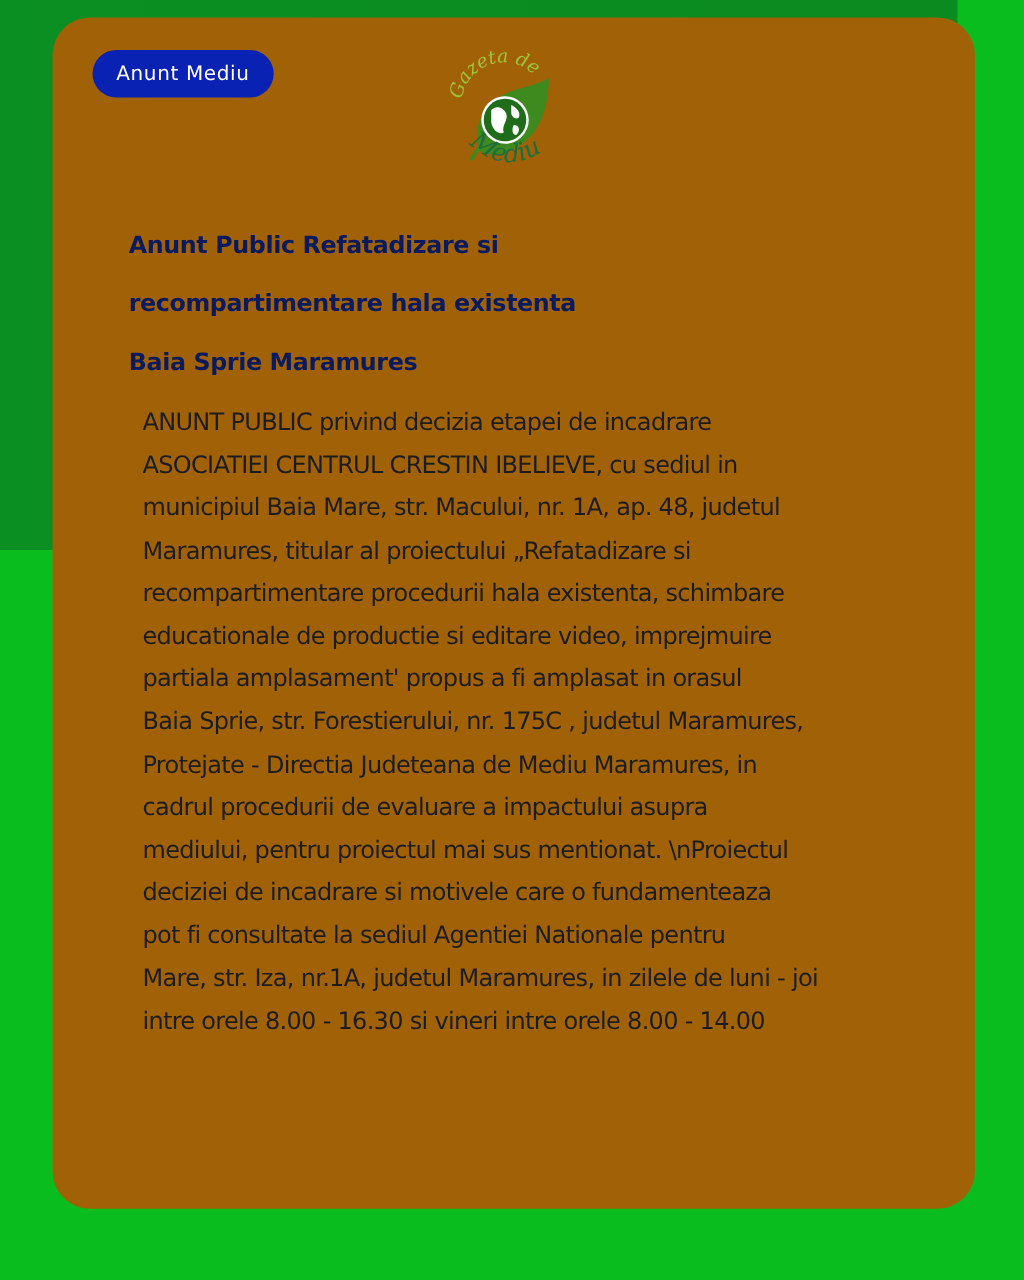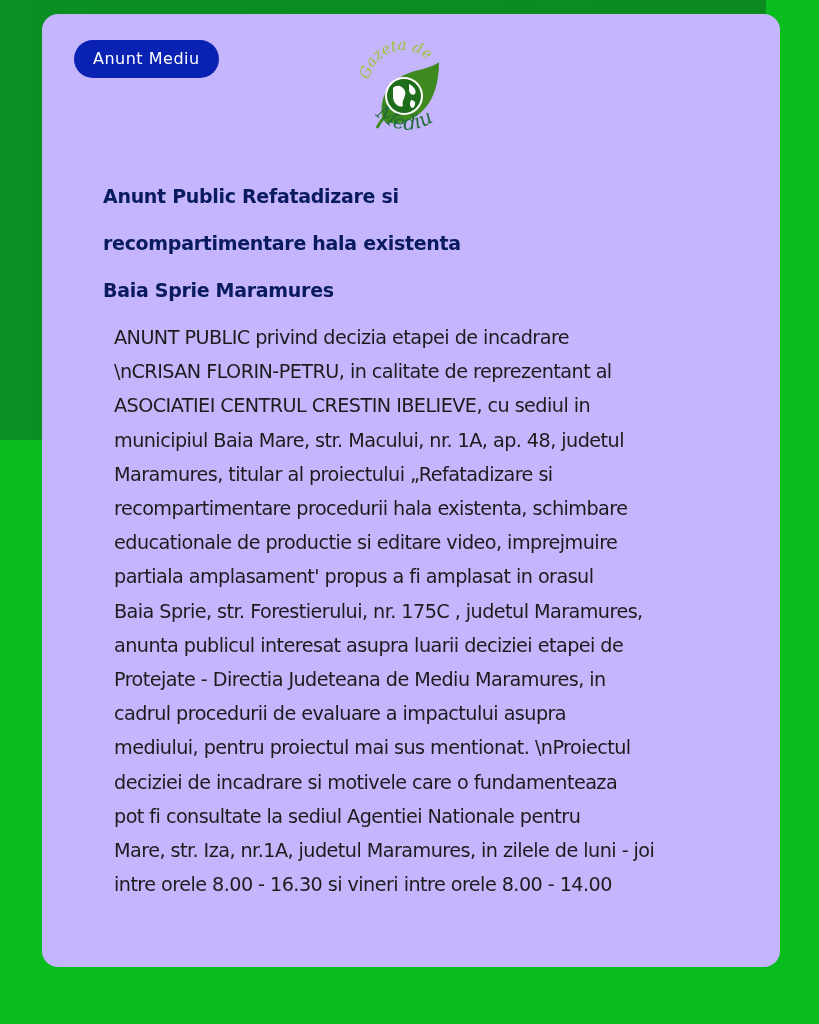--- a/index.html
+++ b/index.html
@@ -7,21 +7,21 @@
       width: 819px; height: 1024px; position: relative; overflow: hidden;
       background: #0abd1f;
       font-family: "Liberation Sans", sans-serif;
     }
     .bg-dark {
       position: absolute; left: 0; top: 0; width: 766px; height: 440px;
       background: linear-gradient(90deg, #0a8f22 0%, #0b8a1f 100%);
     }
     .card {
       position: absolute; left: 42px; top: 14px; width: 738px; height: 953px;
-      background: #c4b5fd; border-radius: 16px; overflow: hidden; text-decoration: underline;
+      background: #a16207; border-radius: 30px; overflow: hidden; text-decoration: underline;
     }
     .badge {
       position: absolute; left: 32px; top: 26px; height: 38px; padding: 0 19px;
       border-radius: 19px; background: #0a22b4; color: #ffffff;
       font-size: 16px; line-height: 38px; letter-spacing: 0.5px;
       font-family: "DejaVu Sans", sans-serif;
     }
     .logo {
       position: absolute; left: 305px; top: 22px; width: 112px; height: 112px;
     }
@@ -73,29 +73,27 @@
   </div>
 
   <h1 class="title">
     <span style="display:block">Anunt Public Refatadizare si</span>
     <span style="display:block">recompartimentare hala existenta</span>
     <span style="display:block">Baia Sprie Maramures</span>
   </h1>
 
   <div class="body-text">
     <span>ANUNT PUBLIC privind decizia etapei de incadrare</span>
-    <span>\nCRISAN FLORIN-PETRU, in calitate de reprezentant al</span>
     <span>ASOCIATIEI CENTRUL CRESTIN IBELIEVE, cu sediul in</span>
     <span>municipiul Baia Mare, str. Macului, nr. 1A, ap. 48, judetul</span>
     <span>Maramures, titular al proiectului „Refatadizare si</span>
     <span>recompartimentare procedurii hala existenta, schimbare</span>
     <span>educationale de productie si editare video, imprejmuire</span>
     <span>partiala amplasament' propus a fi amplasat in orasul</span>
     <span>Baia Sprie, str. Forestierului, nr. 175C , judetul Maramures,</span>
-    <span>anunta publicul interesat asupra luarii deciziei etapei de</span>
     <span>Protejate - Directia Judeteana de Mediu Maramures, in</span>
     <span>cadrul procedurii de evaluare a impactului asupra</span>
     <span>mediului, pentru proiectul mai sus mentionat. \nProiectul</span>
     <span>deciziei de incadrare si motivele care o fundamenteaza</span>
     <span>pot fi consultate la sediul Agentiei Nationale pentru</span>
     <span>Mare, str. Iza, nr.1A, judetul Maramures, in zilele de luni - joi</span>
     <span>intre orele 8.00 - 16.30 si vineri intre orele 8.00 - 14.00</span>
   </div>
 
 </div>

